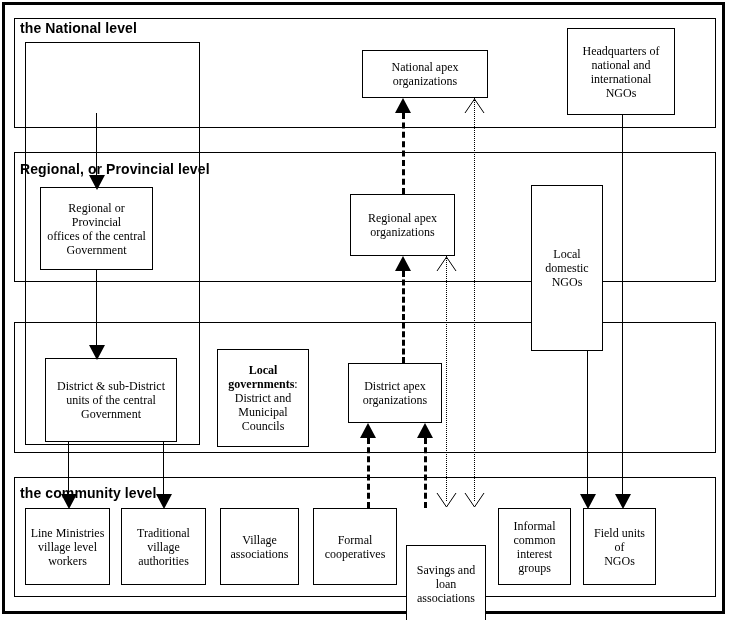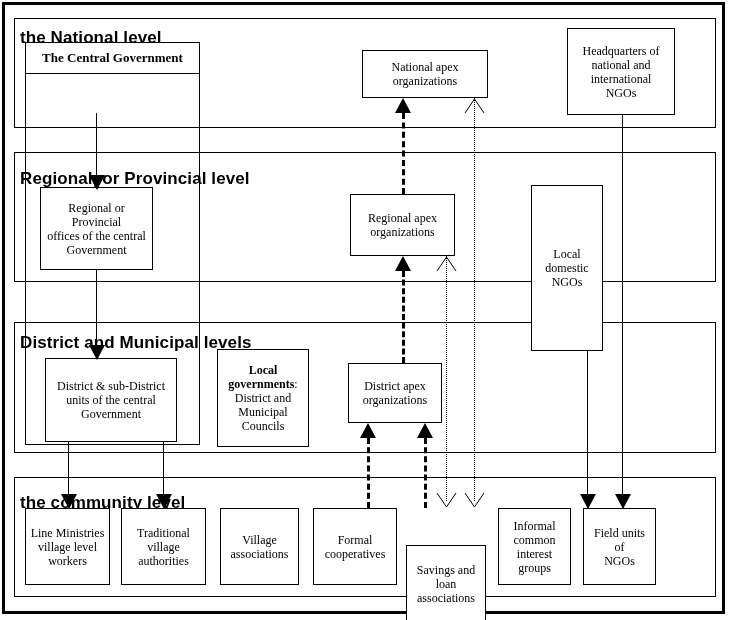--- a/index.html
+++ b/index.html
@@ -15,23 +15,23 @@
     position:absolute;left:2px;top:2px;width:723px;height:612px;
     border:3px solid #000;box-sizing:border-box;
   }
   
   .band{
     position:absolute;border:1px solid #000;box-sizing:border-box;background:transparent;
   }
   .band-title{
     position:absolute;
     font-family:"Liberation Sans", sans-serif;
-    font-weight:bold;font-size:17px;color:#000;
+    font-weight:bold;font-size:14px;color:#000;
     letter-spacing:.1px;white-space:nowrap;
-    background:#fff;padding:8px 1px;
+    background:#fff;padding:0 1px;
   }
   
   .node{
     position:absolute;border:1px solid #000;box-sizing:border-box;
     background:#fff;
     display:flex;align-items:center;justify-content:center;
     text-align:center;font-size:12px;line-height:14px;color:#000;
     padding:1px 2px;
   }
   .node.sans-bold{
@@ -73,30 +73,26 @@
 
   <div class="outer-frame"></div>
 
   <div class="band" style="left:14px;top:18px;width:702px;height:110px;"></div>
   <div class="band-title" style="left:19px;top:20px;">the National level</div>
 
   <div class="band" style="left:14px;top:152px;width:702px;height:130px;"></div>
   <div class="band-title" style="left:19px;top:161px;">Regional, or Provincial  level</div>
 
   <div class="band" style="left:14px;top:322px;width:702px;height:131px;"></div>
-  <div class="band-title" style="left:19px;top:325px;">District and Municipal levels</div>
 
   <div class="band" style="left:14px;top:477px;width:702px;height:120px;"></div>
   <div class="band-title" style="left:19px;top:485px;">the community level</div>
 
   <div class="container-box" style="left:25px;top:42px;width:175px;height:403px;"></div>
 
-  <div class="node sans-bold" style="left:25px;top:42px;width:175px;height:32px;">
-    <span class="inner">The Central Government</span>
-  </div>
 
 
   <div class="node" style="left:362px;top:50px;width:126px;height:48px;">
     <span class="inner">National apex<br>organizations</span>
   </div>
 
   <div class="node" style="left:567px;top:28px;width:108px;height:87px;">
     <span class="inner">Headquarters of<br>national and<br>international<br>NGOs</span>
   </div>
 

